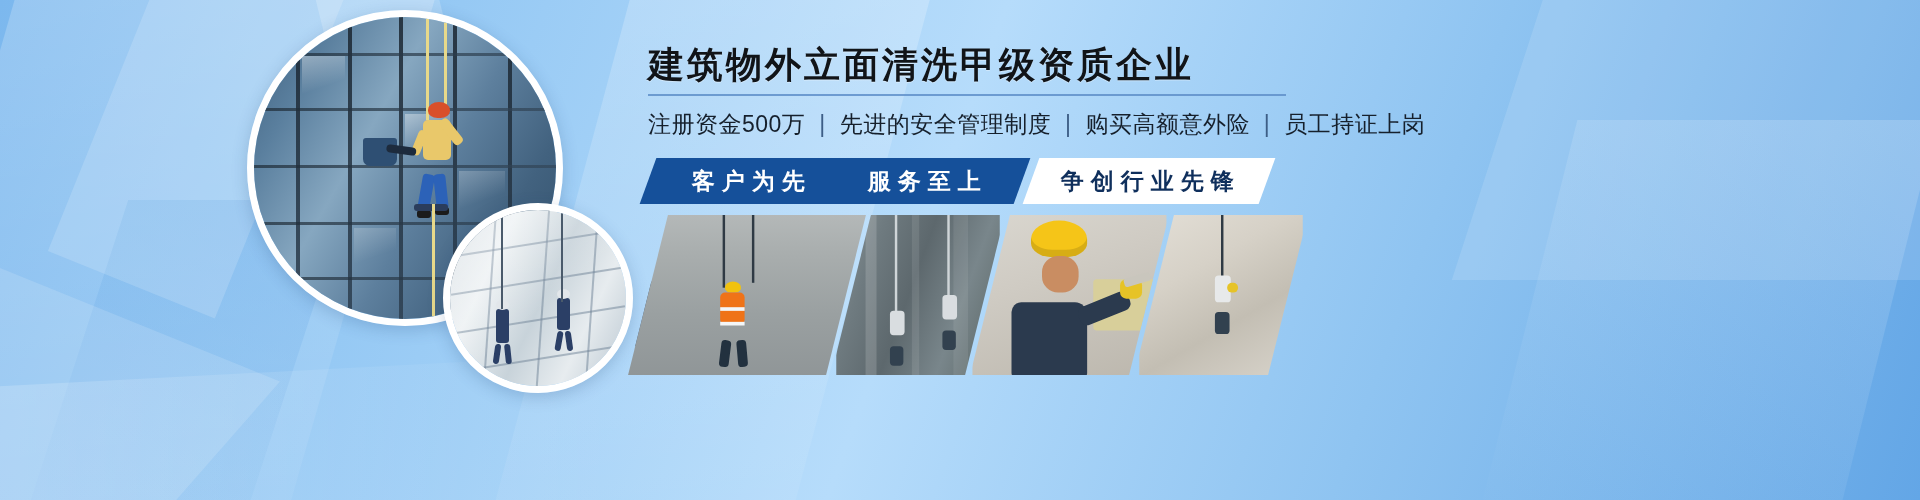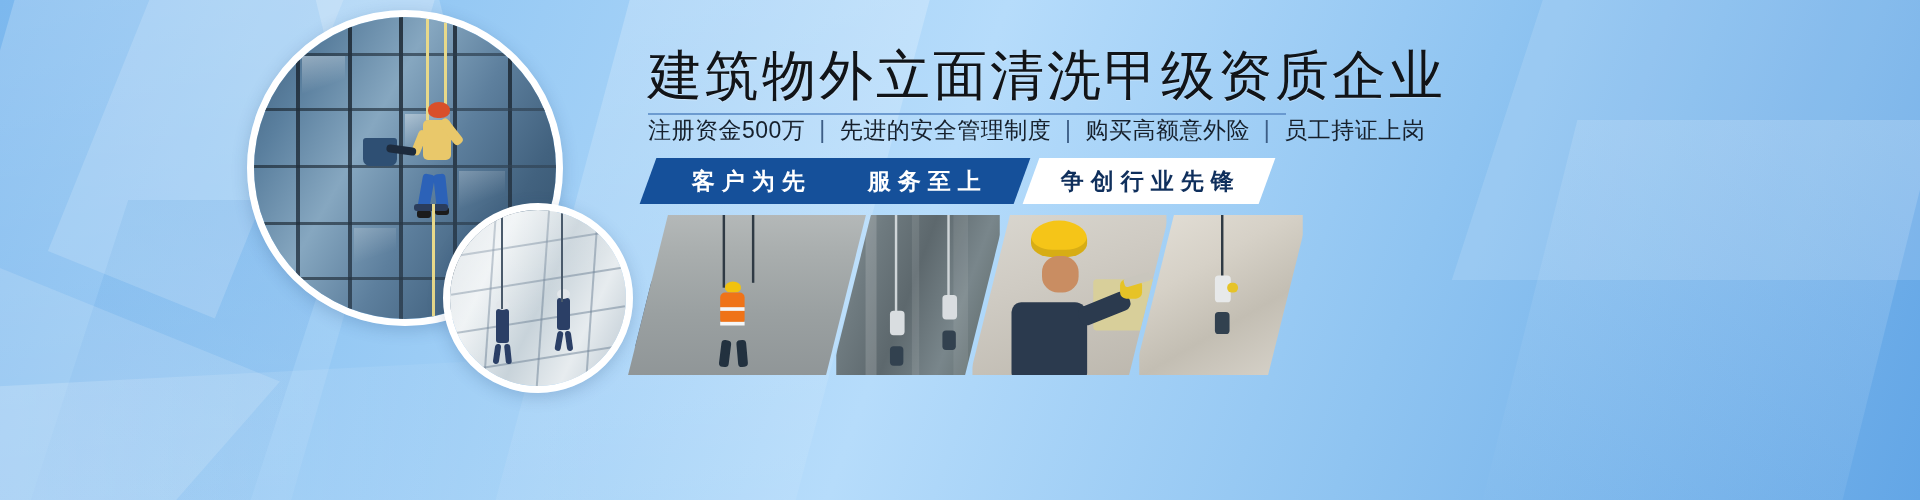--- a/index.html
+++ b/index.html
@@ -80,26 +80,27 @@
   
   .facade-bg{ position:absolute; inset:0;
     background:linear-gradient(115deg,#d6dde2 0%,#eef2f4 26%,#c8d3da 52%,#e7ecef 74%,#b9c6d0 100%); }
   .fline{ position:absolute; background:rgba(110,130,150,.5); }
   .sw{ position:absolute; background:#2b3f66; border-radius:3px; }
   .sw-h{ position:absolute; background:#e2e6ea; border-radius:50%; }
 
   
   .copy{ position:absolute; left:648px; top:46px; width:1230px; }
   .headline{
-    font-size:54px; font-weight:normal; letter-spacing:3px;
+    font-size:36px; font-weight:bold; letter-spacing:3px;
     color:#111418; line-height:1.08; white-space:nowrap;
     text-shadow:0 1px 0 rgba(255,255,255,.35);
   }
   .rule{ margin-top:9px; width:638px; height:2px; background:#5f8fc9; opacity:.85; }
   .subline{
+    margin-top:13px;
     font-size:23px; color:#16202c; letter-spacing:.5px; white-space:nowrap;
   }
   .subline .sep{ color:#3d5e86; margin:0 7px; }
 
   
   .slogan{
     position:absolute; left:648px; top:158px;
     height:46px; display:flex; align-items:stretch;
   }
   .slogan-main{

